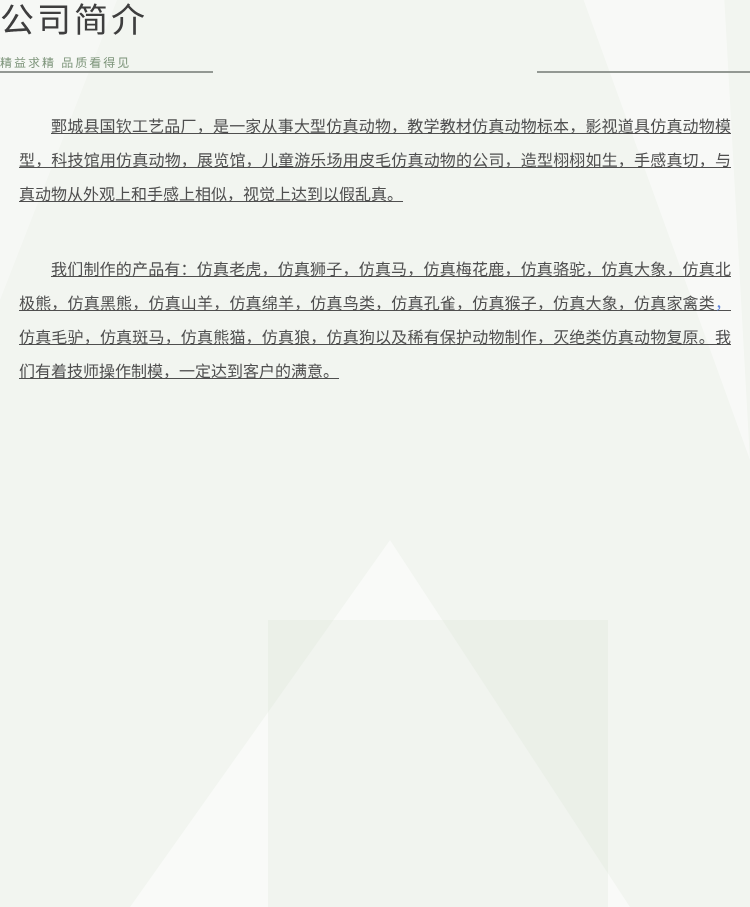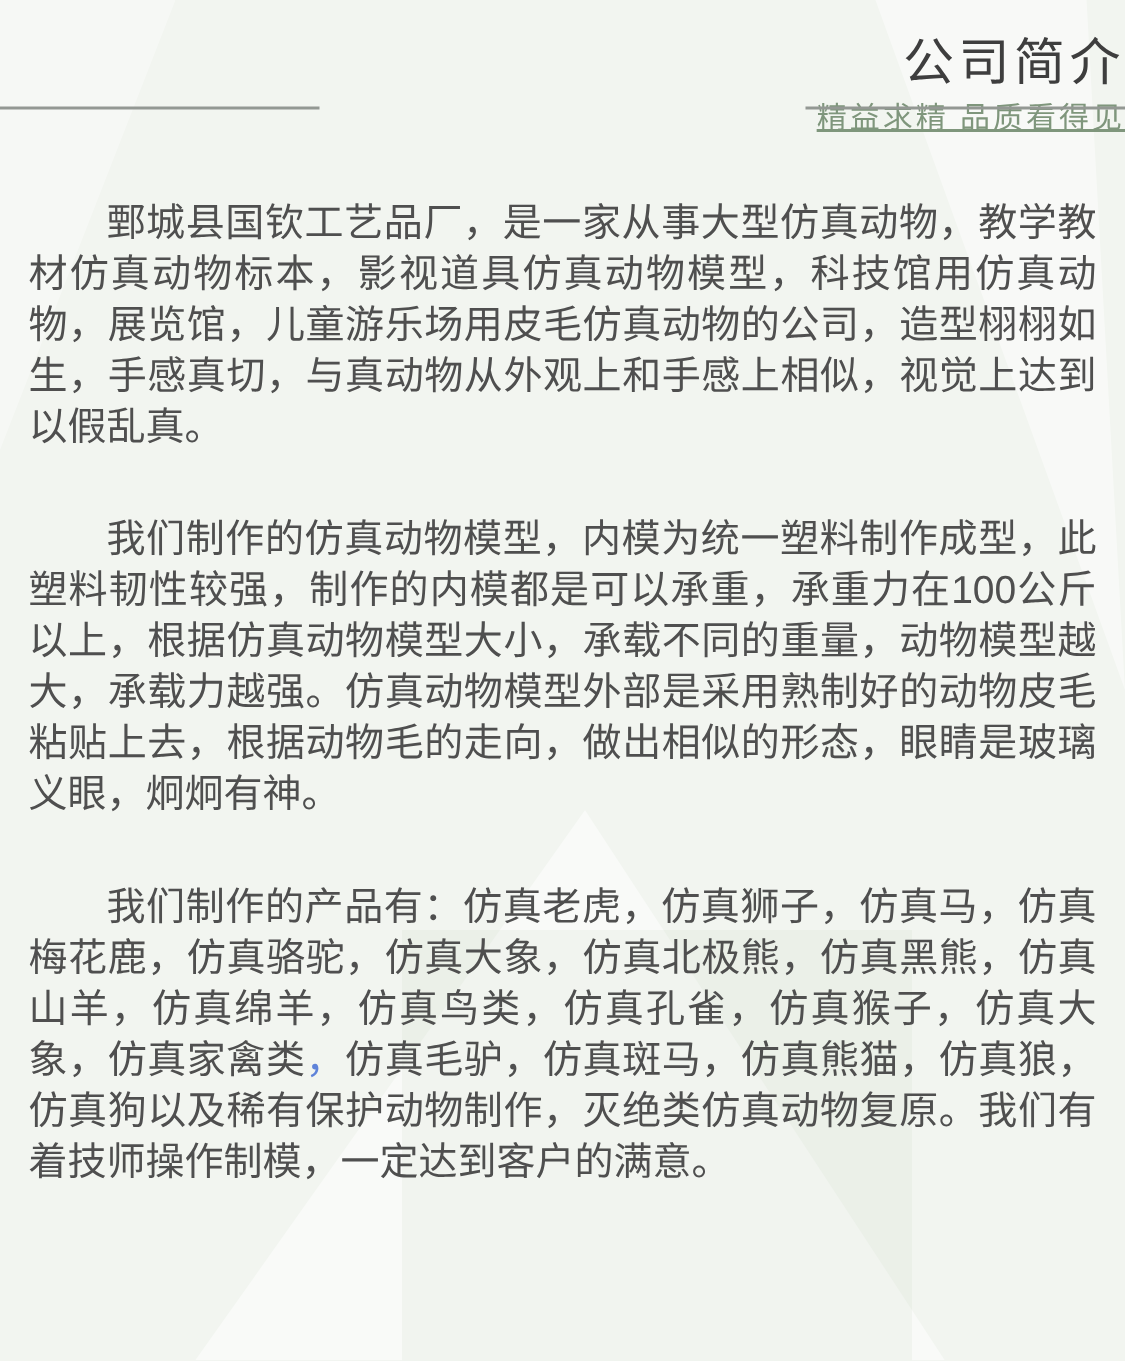--- a/index.html
+++ b/index.html
@@ -36,53 +36,54 @@
   .bg-shape-3 {
     left: 268px; top: 620px; width: 340px; height: 287px;
     background: rgba(176, 198, 170, 0.10);
   }
   .bg-shape-4 {
     left: 0; top: 0; width: 260px; height: 300px;
     background: rgba(255,255,255,0.35);
     clip-path: polygon(0 0, 45% 0, 0 100%);
   }
 
-  .header { position: relative; padding-top: 22px; text-align: right; z-index: 2; }
+  .header { position: relative; text-align: left; z-index: 2; }
   .page-title {
     margin: 0;
     font-size: 34px;
     line-height: 40px;
     font-weight: 400;
     letter-spacing: 3px;
     color: var(--title-color);
   }
   .divider {
     position: absolute;
     top: 71px;
     width: 213px;
     height: 2px;
     background: var(--divider-color);
   }
   .divider-left { left: 0; }
   .divider-right { right: 0; }
   .tagline {
-    font-size: 20px;
+    margin-top: 13px;
+    font-size: 12px;
     letter-spacing: 2px;
     color: var(--subtitle-color);
-    text-decoration: underline;
   }
 
   .content { position: relative; z-index: 2; margin-top: 40px; padding: 0 19px; }
   .para {
     margin: 0 0 41px 0;
-    font-size: 26px;
+    font-size: 16px;
     line-height: 34px;
     color: var(--body-color);
     text-align: justify;
     text-indent: 2em;
+    text-decoration: underline;
   }
   .para:last-child { margin-bottom: 0; }
   .blue-comma { color: var(--highlight-color); }
 </style>
 </head>
 <body>
 
 <div class="bg-shape bg-shape-1"></div>
 <div class="bg-shape bg-shape-2"></div>
 <div class="bg-shape bg-shape-3"></div>
@@ -90,15 +91,14 @@
 
 <header class="header">
   <h1 class="page-title">公司简介</h1>
   <div class="divider divider-left"></div>
   <div class="divider divider-right"></div>
   <div class="tagline">精益求精 品质看得见</div>
 </header>
 
 <main class="content">
   <p class="para">鄄城县国钦工艺品厂，是一家从事大型仿真动物，教学教材仿真动物标本，影视道具仿真动物模型，科技馆用仿真动物，展览馆，儿童游乐场用皮毛仿真动物的公司，造型栩栩如生，手感真切，与真动物从外观上和手感上相似，视觉上达到以假乱真。</p>
-  <p class="para">我们制作的仿真动物模型，内模为统一塑料制作成型，此塑料韧性较强，制作的内模都是可以承重，承重力在100公斤以上，根据仿真动物模型大小，承载不同的重量，动物模型越大，承载力越强。仿真动物模型外部是采用熟制好的动物皮毛粘贴上去，根据动物毛的走向，做出相似的形态，眼睛是玻璃义眼，炯炯有神。</p>
   <p class="para"><span>我们制作的产品有：仿真老虎，仿真狮子，仿真马，仿真梅花鹿，仿真骆驼，仿真大象，仿真北极熊，仿真黑熊，仿真山羊，仿真绵羊，仿真鸟类，仿真孔雀，仿真猴子，仿真大象，仿真家禽类</span><span class="blue-comma">，</span><span>仿真毛驴，仿真斑马，仿真熊猫，仿真狼，仿真狗以及稀有保护动物制作，灭绝类仿真动物复原。我们有着技师操作制模，一定达到客户的满意。</span></p>
 </main>
 
 </body></html>

